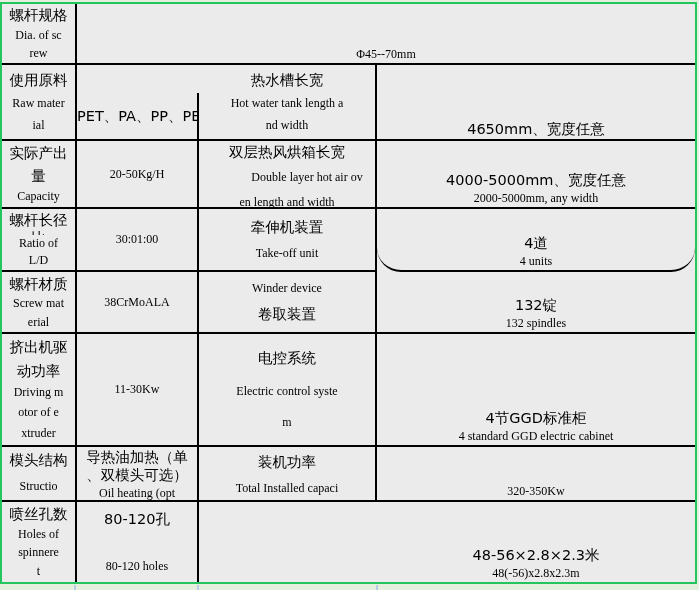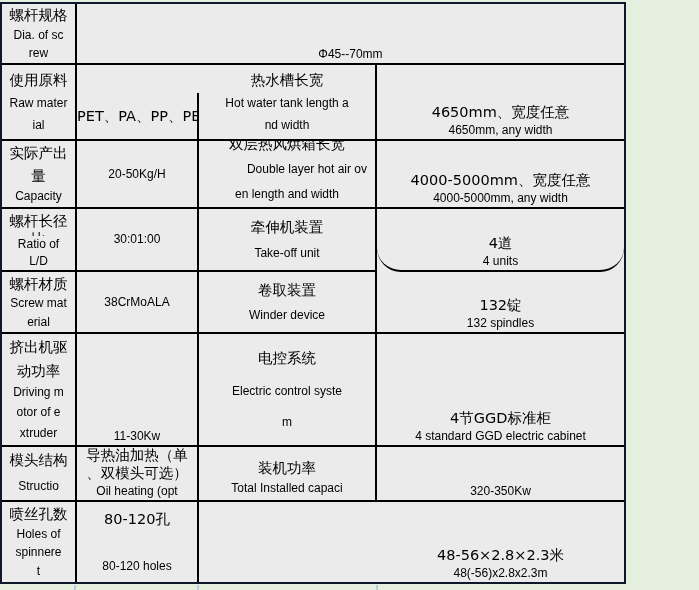--- a/index.html
+++ b/index.html
@@ -6,52 +6,52 @@
   #screen{
     position:relative;
     width:699px;height:590px;
     background:#e4efdd;
     color:#000;
     font-family:"DejaVu Sans Mono", monospace;
     overflow:hidden;
   }
   #spec-table{
     position:absolute;left:0;top:2px;
-    width:626px;height:582px;
+    width:697px;height:582px;
     box-sizing:border-box;
-    border:2px solid #0f172a;
+    border:2px solid #22c55e;
     background:#ebebeb;
     display:grid;
     grid-template-columns:75px 122px 178px auto;
   }
   .cell{
     box-sizing:border-box;
     border-right:2px solid #000;
     border-bottom:2px solid #000;
     background:#ebebeb;
     display:flex;flex-direction:column;
     align-items:center;justify-content:space-evenly;
     overflow:hidden;
   }
   .cell.last-col{border-right:none;justify-content:flex-end;}
   .cell.last-row{border-bottom:none;}
-  .cell.stack{justify-content:flex-end;}
+  .cell.stack{justify-content:center;}
   .cell.between{justify-content:space-between;}
   .line{
     width:100%;text-align:center;
     overflow:hidden;white-space:nowrap;
     flex:0 0 auto;
   }
   .line.zh{
     font-size:14.5px;height:20px;line-height:20px;
     font-family:"DejaVu Sans", sans-serif;
   }
   .line.en{
     font-size:12px;height:17px;line-height:17px;
-    font-family:Liberation Sans, sans-serif;
+    font-family:Liberation Serif, serif;
   }
   .strip-mark{
     position:absolute;bottom:0;width:2px;height:5px;
     background:#b7cce6;
   }
 </style>
 </head>
 <body>
 
 <div id="screen">
@@ -72,38 +72,37 @@
       <div class="cell" style="grid-area: 2 / 2 / auto / span 1; margin-top: 28px;">
         <div class="line zh">PET、PA、PP、PE</div>
       </div>
       <div class="cell" style="grid-area: 2 / 3 / auto / span 1;">
         <div class="line zh">热水槽长宽</div>
         <div class="line en">Hot water tank length a</div>
         <div class="line en">nd width</div>
       </div>
       <div class="cell last-col" style="grid-area: 2 / 4 / auto / span 1;">
         <div class="line zh">4650mm、宽度任意</div>
-        <div class="line en">4650mm, any width</div>
       </div>
       <div class="cell" style="grid-area: 3 / 1 / auto / span 1;">
         <div class="line zh">实际产出</div>
         <div class="line zh">量</div>
         <div class="line en">Capacity</div>
       </div>
       <div class="cell" style="grid-area: 3 / 2 / auto / span 1;">
         <div class="line en">20-50Kg/H</div>
       </div>
       <div class="cell stack" style="grid-area: 3 / 3 / auto / span 1; padding-top: 6px;">
         <div class="line zh" style="height: 25px; line-height: 25px;">双层热风烘箱长宽</div>
         <div class="line en" style="height: 25px; line-height: 25px; padding-left: 40px;">Double layer hot air ov</div>
         <div class="line en" style="height: 25px; line-height: 25px;">en length and width</div>
       </div>
       <div class="cell last-col" style="grid-area: 3 / 4 / auto / span 1;">
         <div class="line zh">4000-5000mm、宽度任意</div>
-        <div class="line en">4000-5000mm, any width</div>
+        <div class="line en">2000-5000mm, any width</div>
       </div>
       <div class="cell stack" style="grid-area: 4 / 1 / auto / span 1; padding-top: 1px;">
         <div class="line zh" style="height: 19px; line-height: 19px;">螺杆长径</div>
         <div class="line zh" style="height: 5px; line-height: 16px;">比</div>
         <div class="line en" style="height: 17px; line-height: 17px;">Ratio of</div>
         <div class="line en" style="height: 17px; line-height: 17px;">L/D</div>
       </div>
       <div class="cell" style="grid-area: 4 / 2 / auto / span 1;">
         <div class="line en">30:01:00</div>
       </div>
@@ -117,56 +116,56 @@
       </div>
       <div class="cell" style="grid-area: 5 / 1 / auto / span 1;">
         <div class="line zh">螺杆材质</div>
         <div class="line en">Screw mat</div>
         <div class="line en">erial</div>
       </div>
       <div class="cell" style="grid-area: 5 / 2 / auto / span 1;">
         <div class="line en">38CrMoALA</div>
       </div>
       <div class="cell" style="grid-area: 5 / 3 / auto / span 1;">
+        <div class="line en">Winder device</div>
         <div class="line zh">卷取装置</div>
-        <div class="line en">Winder device</div>
       </div>
       <div class="cell last-col" style="grid-area: 5 / 4 / auto / span 1;">
         <div class="line zh">132锭</div>
         <div class="line en">132 spindles</div>
       </div>
       <div class="cell" style="grid-area: 6 / 1 / auto / span 1;">
         <div class="line zh">挤出机驱</div>
         <div class="line zh">动功率</div>
         <div class="line en">Driving m</div>
         <div class="line en">otor of e</div>
         <div class="line en">xtruder</div>
       </div>
-      <div class="cell" style="grid-area: 6 / 2 / auto / span 1; justify-content: flex-end;">
+      <div class="cell" style="grid-area: 6 / 2 / auto / span 1;">
         <div class="line en">11-30Kw</div>
       </div>
       <div class="cell" style="grid-area: 6 / 3 / auto / span 1;">
         <div class="line zh">电控系统</div>
         <div class="line en">Electric control syste</div>
         <div class="line en">m</div>
       </div>
       <div class="cell last-col" style="grid-area: 6 / 4 / auto / span 1; margin-top: 33px;">
         <div class="line zh">4节GGD标准柜</div>
         <div class="line en">4 standard GGD electric cabinet</div>
       </div>
       <div class="cell between" style="grid-area: 7 / 1 / auto / span 1; padding-top: 3px; padding-bottom: 5px;">
         <div class="line zh">模头结构</div>
         <div class="line en">Structio</div>
       </div>
       <div class="cell stack" style="grid-area: 7 / 2 / auto / span 1; padding-top: 3px;">
         <div class="line zh" style="height: 18px; line-height: 18px;">导热油加热（单</div>
         <div class="line zh" style="height: 18px; line-height: 18px;">、双模头可选）</div>
         <div class="line en" style="height: 18px; line-height: 18px;">Oil heating (opt</div>
       </div>
-      <div class="cell between" style="grid-area: 7 / 3 / auto / span 1; padding-top: 11px; padding-bottom: 3px;">
+      <div class="cell between" style="grid-area: 7 / 3 / auto / span 1; padding-top: 5px; padding-bottom: 3px;">
         <div class="line zh">装机功率</div>
         <div class="line en">Total Installed capaci</div>
       </div>
       <div class="cell last-col" style="grid-area: 7 / 4 / auto / span 1;">
         <div class="line en">320-350Kw</div>
       </div>
       <div class="cell last-row" style="grid-area: 8 / 1 / auto / span 1;">
         <div class="line zh">喷丝孔数</div>
         <div class="line en">Holes of</div>
         <div class="line en">spinnere</div>

